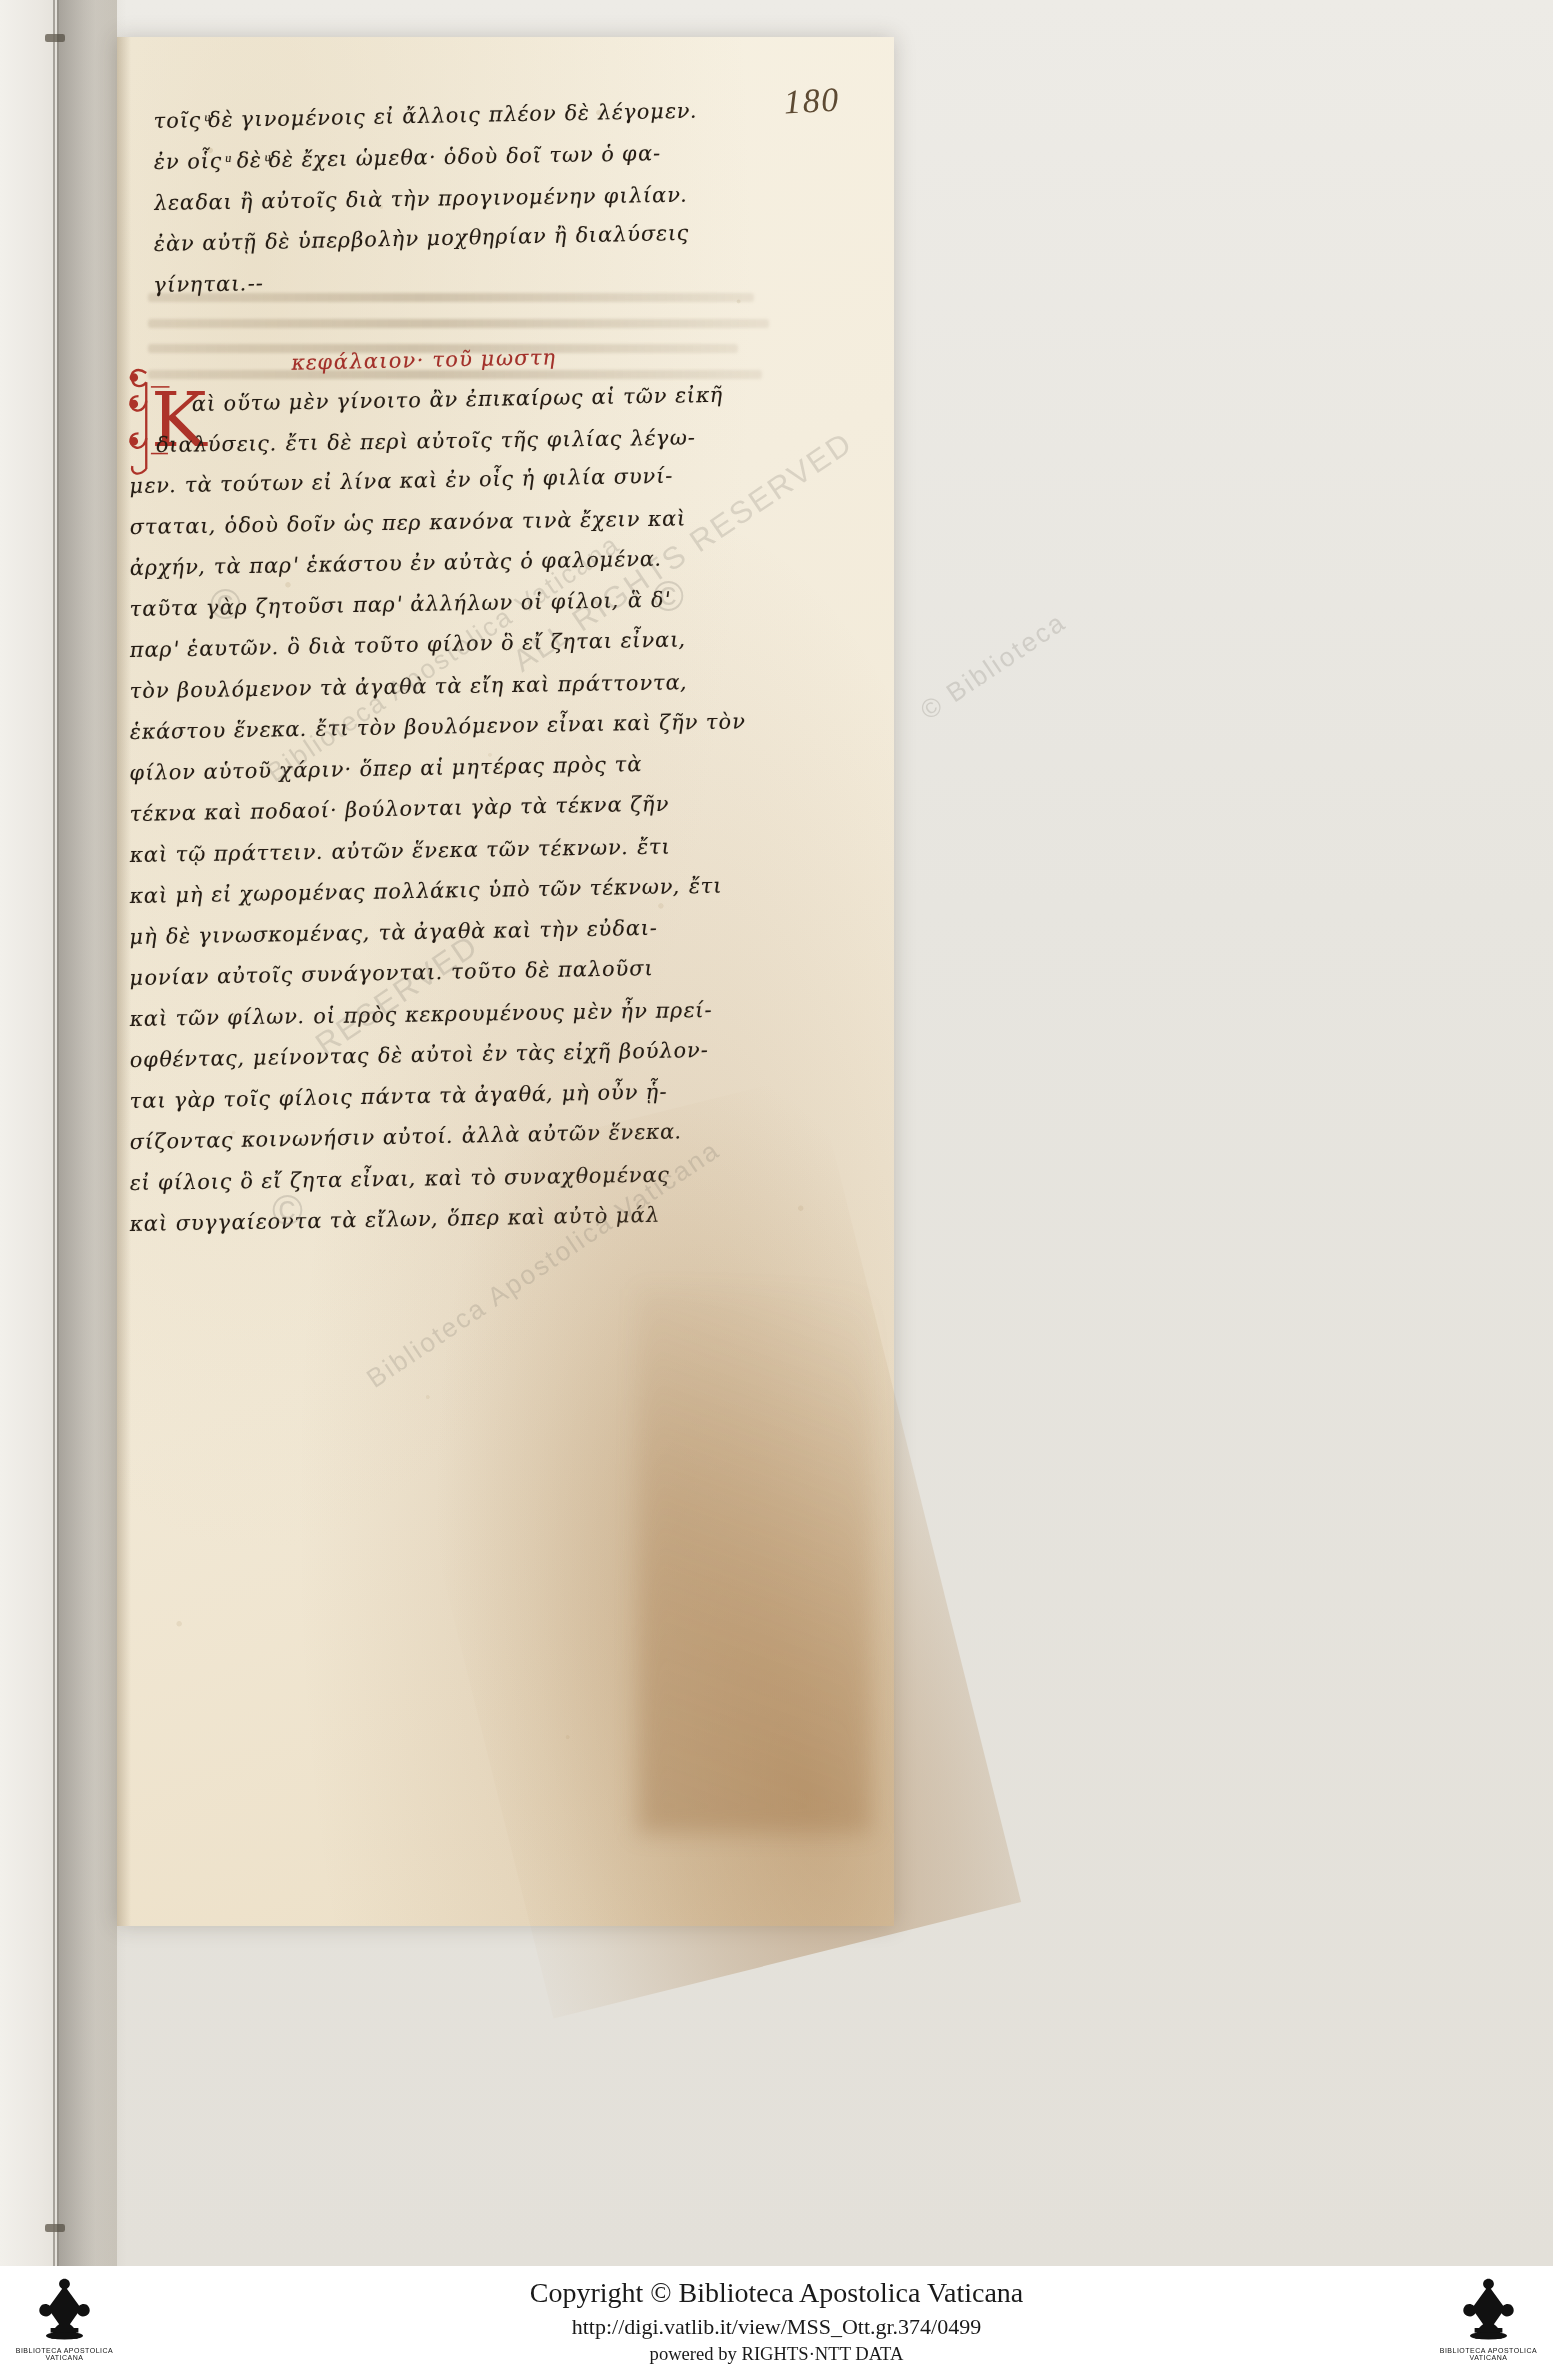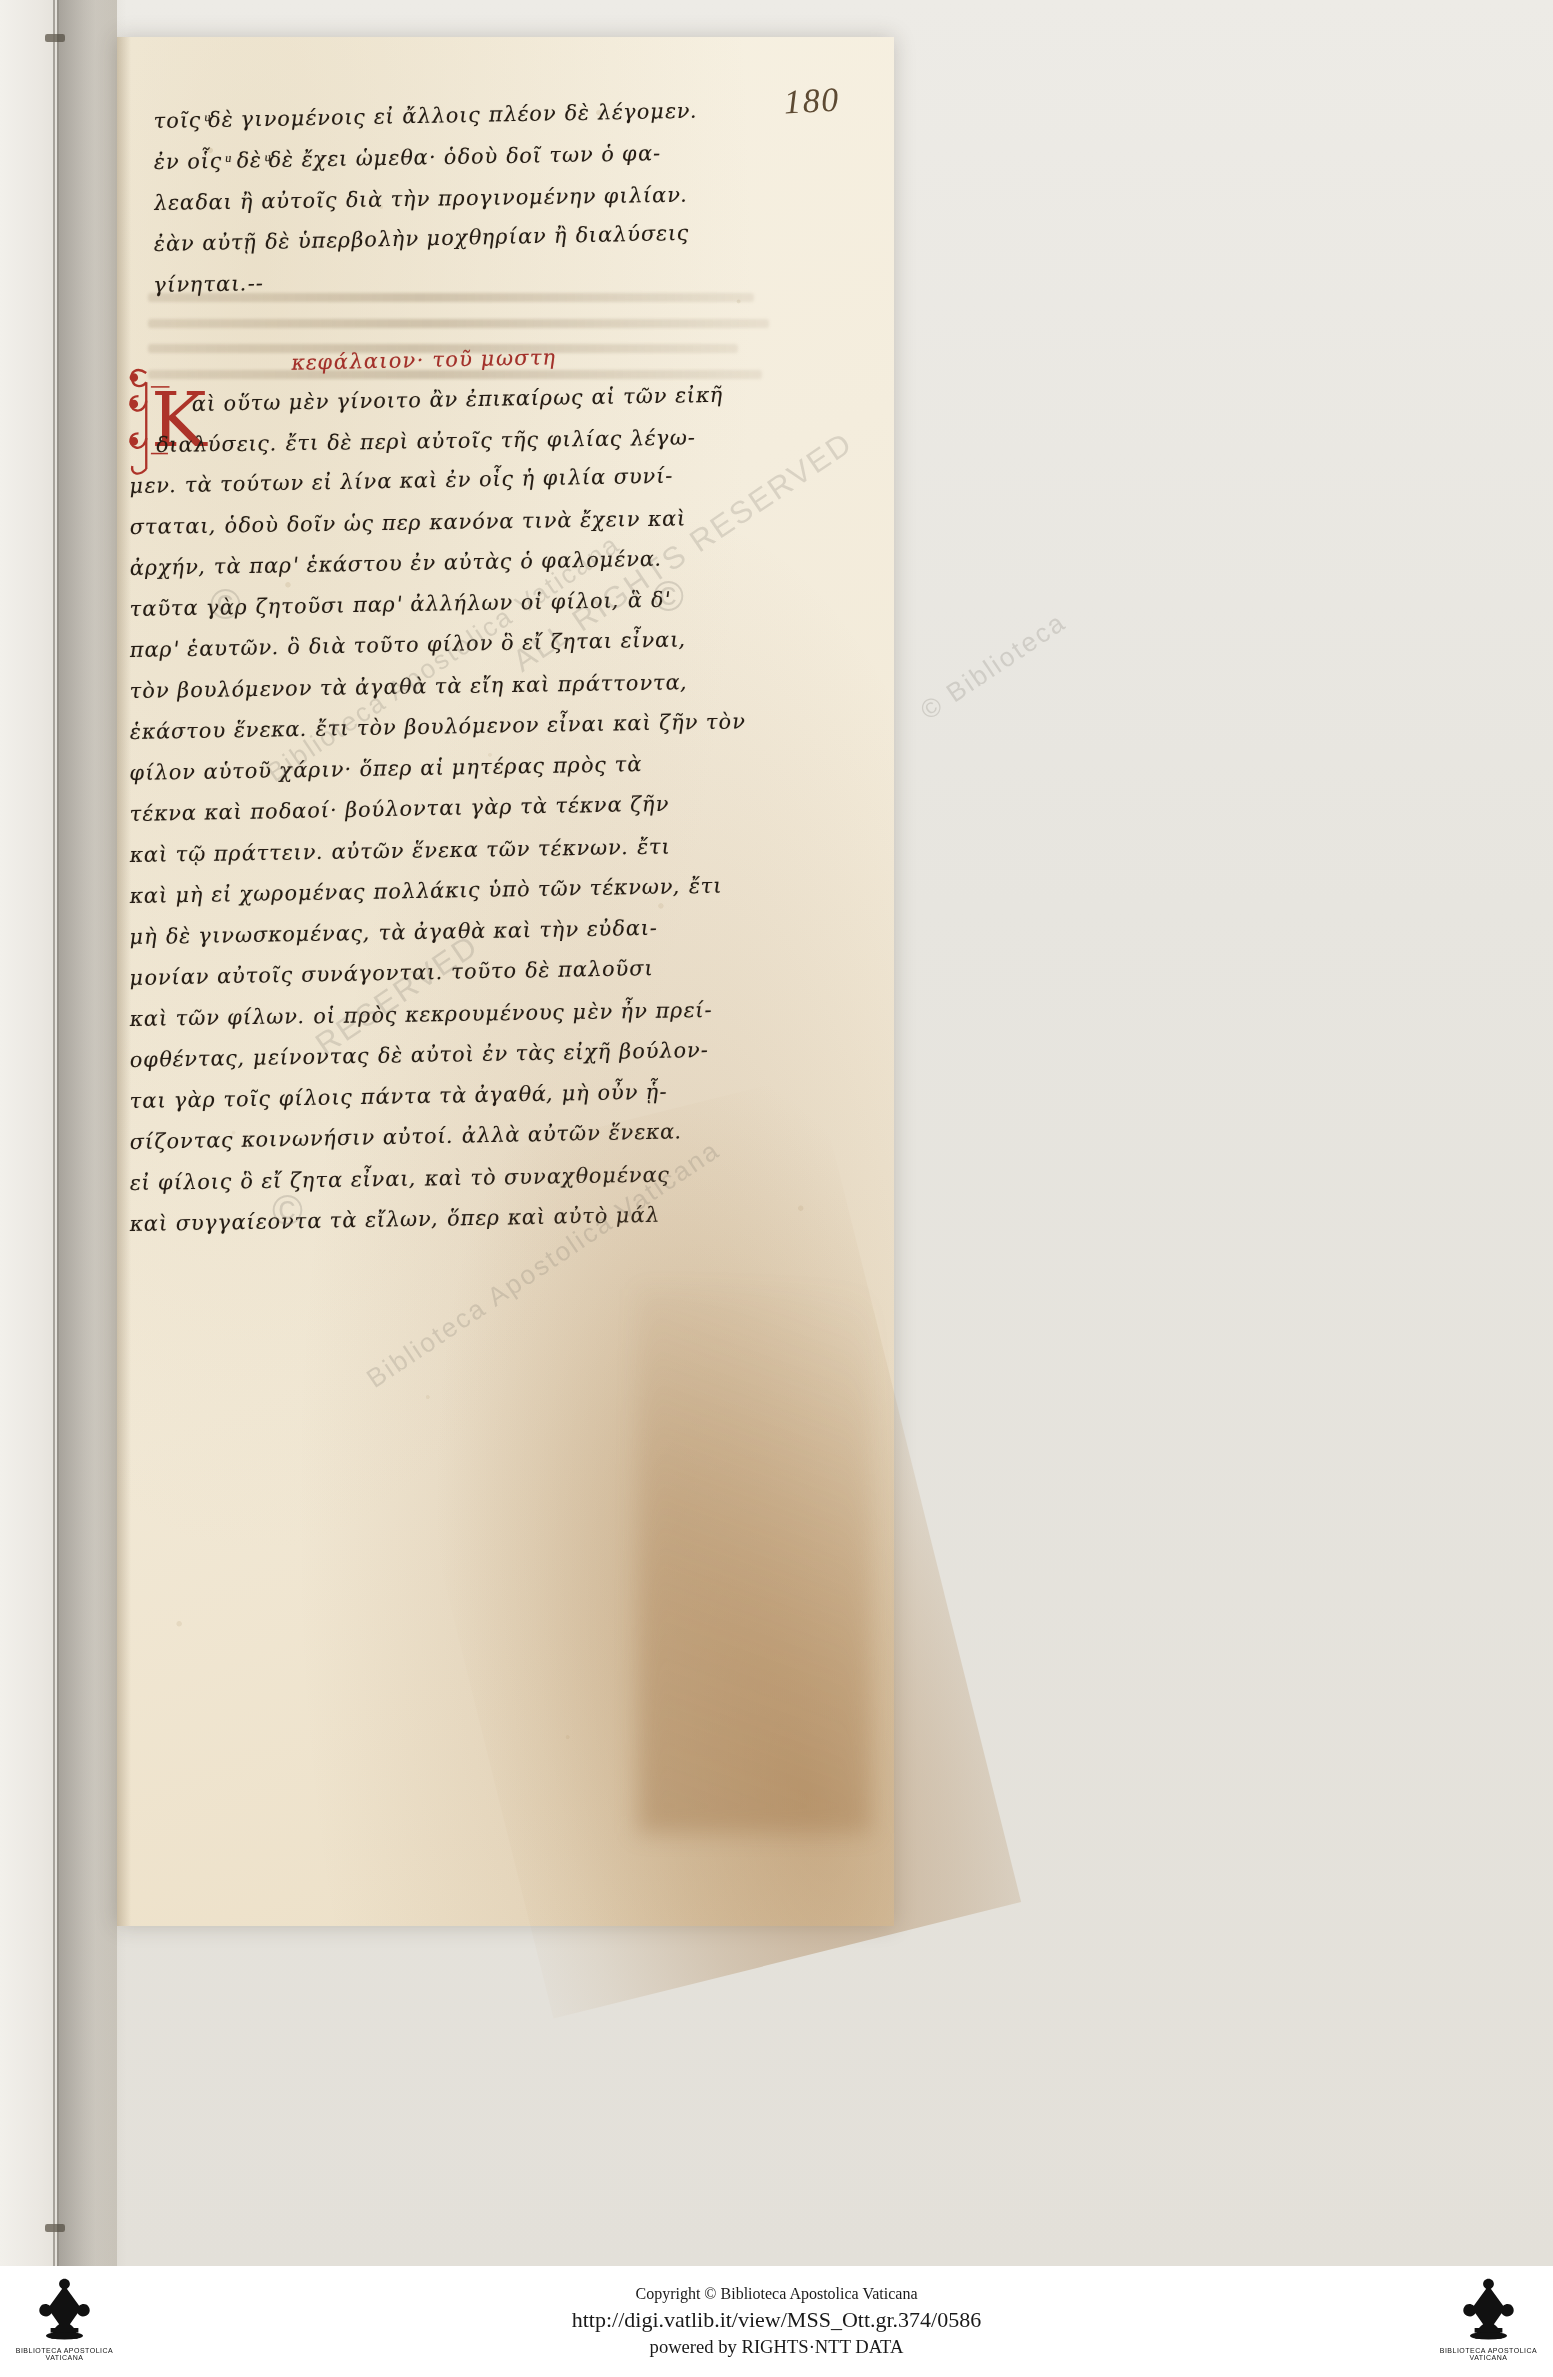--- a/index.html
+++ b/index.html
@@ -232,21 +232,21 @@
     display: flex;
     align-items: center;
     justify-content: center;
   }
   .credit-text {
     text-align: center;
     color: #1a1a1a;
   }
   .credit-title {
     font-family: "Liberation Serif", serif;
-    font-size: 16px;
+    font-size: 28px;
     line-height: 1.32;
   }
   .credit-url {
     font-family: "Liberation Serif", serif;
     font-size: 22px;
     line-height: 1.32;
   }
   .credit-powered {
     font-family: "Liberation Serif", serif;
     font-size: 18.6px;
@@ -359,21 +359,21 @@
     <div class="wm wm-4">© Biblioteca</div>
     <div class="wm wm-5">RESERVED</div>
     <div class="wm-c" style="left:93px;top:544px">©</div>
     <div class="wm-c" style="left:536px;top:536px">©</div>
     <div class="wm-c" style="left:155px;top:1150px">©</div>
   </div>
 
   <div class="credit">
     <div class="credit-text">
       <div class="credit-title">Copyright © Biblioteca Apostolica Vaticana</div>
-      <div class="credit-url">http://digi.vatlib.it/view/MSS_Ott.gr.374/0586</div>
+      <div class="credit-url">http://digi.vatlib.it/view/MSS_Ott.gr.374/0499</div>
       <div class="credit-powered">powered by RIGHTS·NTT DATA</div>
     </div>
   </div>
 
   <div class="crest left">
     <svg width="75" height="71" viewBox="0 0 96 92" aria-hidden="true">
       <g fill="#111">
         <path d="M48 6 c-4 0 -7 3 -7 7 c0 3 2 5 4 6 l-16 22 c-4 -3 -9 -3 -12 1 c-3 4 -2 10 3 12 c4 2 9 1 11 -3 l10 14 c-6 4 -10 11 -10 19 h34 c0 -8 -4 -15 -10 -19 l10 -14 c2 4 7 5 11 3 c5 -2 6 -8 3 -12 c-3 -4 -8 -4 -12 -1 l-16 -22 c2 -1 4 -3 4 -6 c0 -4 -3 -7 -7 -7z"></path>
         <path d="M30 70 h36 v6 h-36z"></path>
         <ellipse cx="48" cy="80" rx="24" ry="5"></ellipse>

